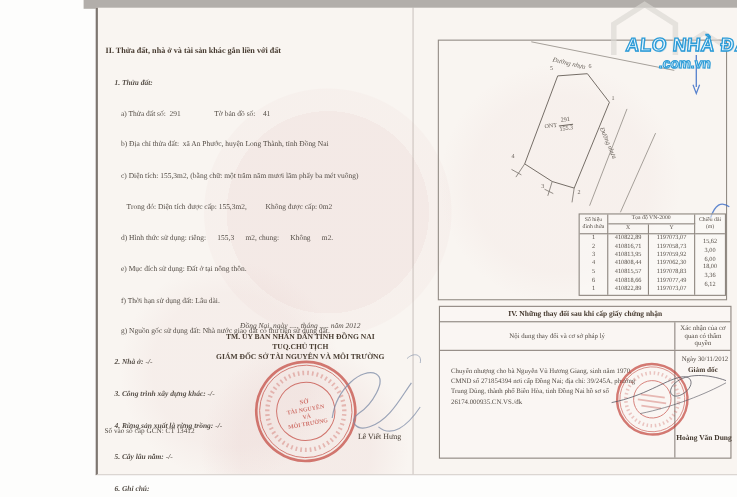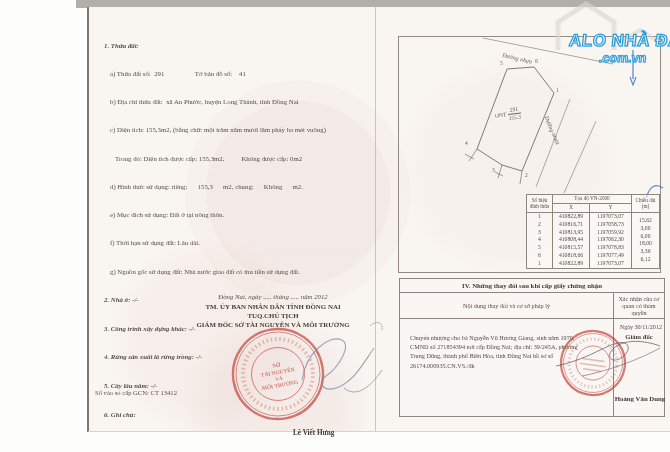--- a/index.html
+++ b/index.html
@@ -23,21 +23,21 @@
   .s2{left:96px;top:22px;width:284px;font-size:6.8px;line-height:9.4px;white-space:pre-wrap;}
   .s2 .h{font-weight:bold;font-size:7.4px;color:#45392e;margin-bottom:2px;}
   .s2 .sub1{font-weight:bold;font-style:italic;padding-left:8px;}
   .s2 .ln{padding-left:14px;}
   .s2 .item{font-weight:bold;font-style:italic;padding-left:8px;line-height:10px;}
 
   
   .issue{left:158px;top:292px;width:230px;text-align:center;}
   .issue .dt{font-style:italic;font-size:6.8px;line-height:9.5px;}
   .issue .b{font-weight:bold;font-size:6.9px;line-height:9.2px;color:#4a3e33;}
-  .signer-left{left:293px;top:393px;width:104px;font-weight:bold;font-size:7.2px;color:#443a30;margin-top:36px;}
+  .signer-left{left:293px;top:393px;width:104px;text-align:center;font-weight:normal;font-size:7.2px;color:#443a30;}
   .book-no{left:95px;top:389px;font-size:6.6px;}
 
   
   .s3-title{left:398px;top:20px;width:262px;font-weight:bold;font-size:7.2px;color:#45392e;}
   .diagram{left:398px;top:36px;width:261px;height:235px;border:1px solid #938c85;}
   .vlab{position:absolute;font-size:5.5px;color:#6b645d;}
   .roadlab{position:absolute;font-style:italic;font-size:6px;color:#6b645d;white-space:nowrap;}
   .plotlab{position:absolute;left:96px;top:70px;display:flex;align-items:center;gap:2px;
            transform:rotate(-7deg);color:#5d564f;}
   .plotlab .ont{font-size:5.5px;}
@@ -86,20 +86,21 @@
 </head>
 <body>
 
 <div class="canvas">
 
   <div class="top-band"></div>
   <div class="paper"></div>
   <div class="fold"></div>
 
   <div class="abs s2">
+    <div class="h">II. Thửa đất, nhà ở và tài sản khác gắn liền với đất</div>
     <div class="sub1">1. Thửa đất:</div>
     <div class="ln">a) Thửa đất số:  291                  Tờ bản đồ số:    41</div>
     <div class="ln">b) Địa chỉ thửa đất:  xã An Phước, huyện Long Thành, tỉnh Đồng Nai</div>
     <div class="ln">c) Diện tích: 155,3m2, (bằng chữ: một trăm năm mươi lăm phẩy ba mét vuông)</div>
     <div class="ln">   Trong đó: Diện tích được cấp: 155,3m2,          Không được cấp: 0m2</div>
     <div class="ln">d) Hình thức sử dụng: riêng:      155,3      m2, chung:      Không      m2.</div>
     <div class="ln">e) Mục đích sử dụng: Đất ở tại nông thôn.</div>
     <div class="ln">f) Thời hạn sử dụng đất: Lâu dài.</div>
     <div class="ln">g) Nguồn gốc sử dụng đất: Nhà nước giao đất có thu tiền sử dụng đất.</div>
     <div class="item">2. Nhà ở: -/-</div>

